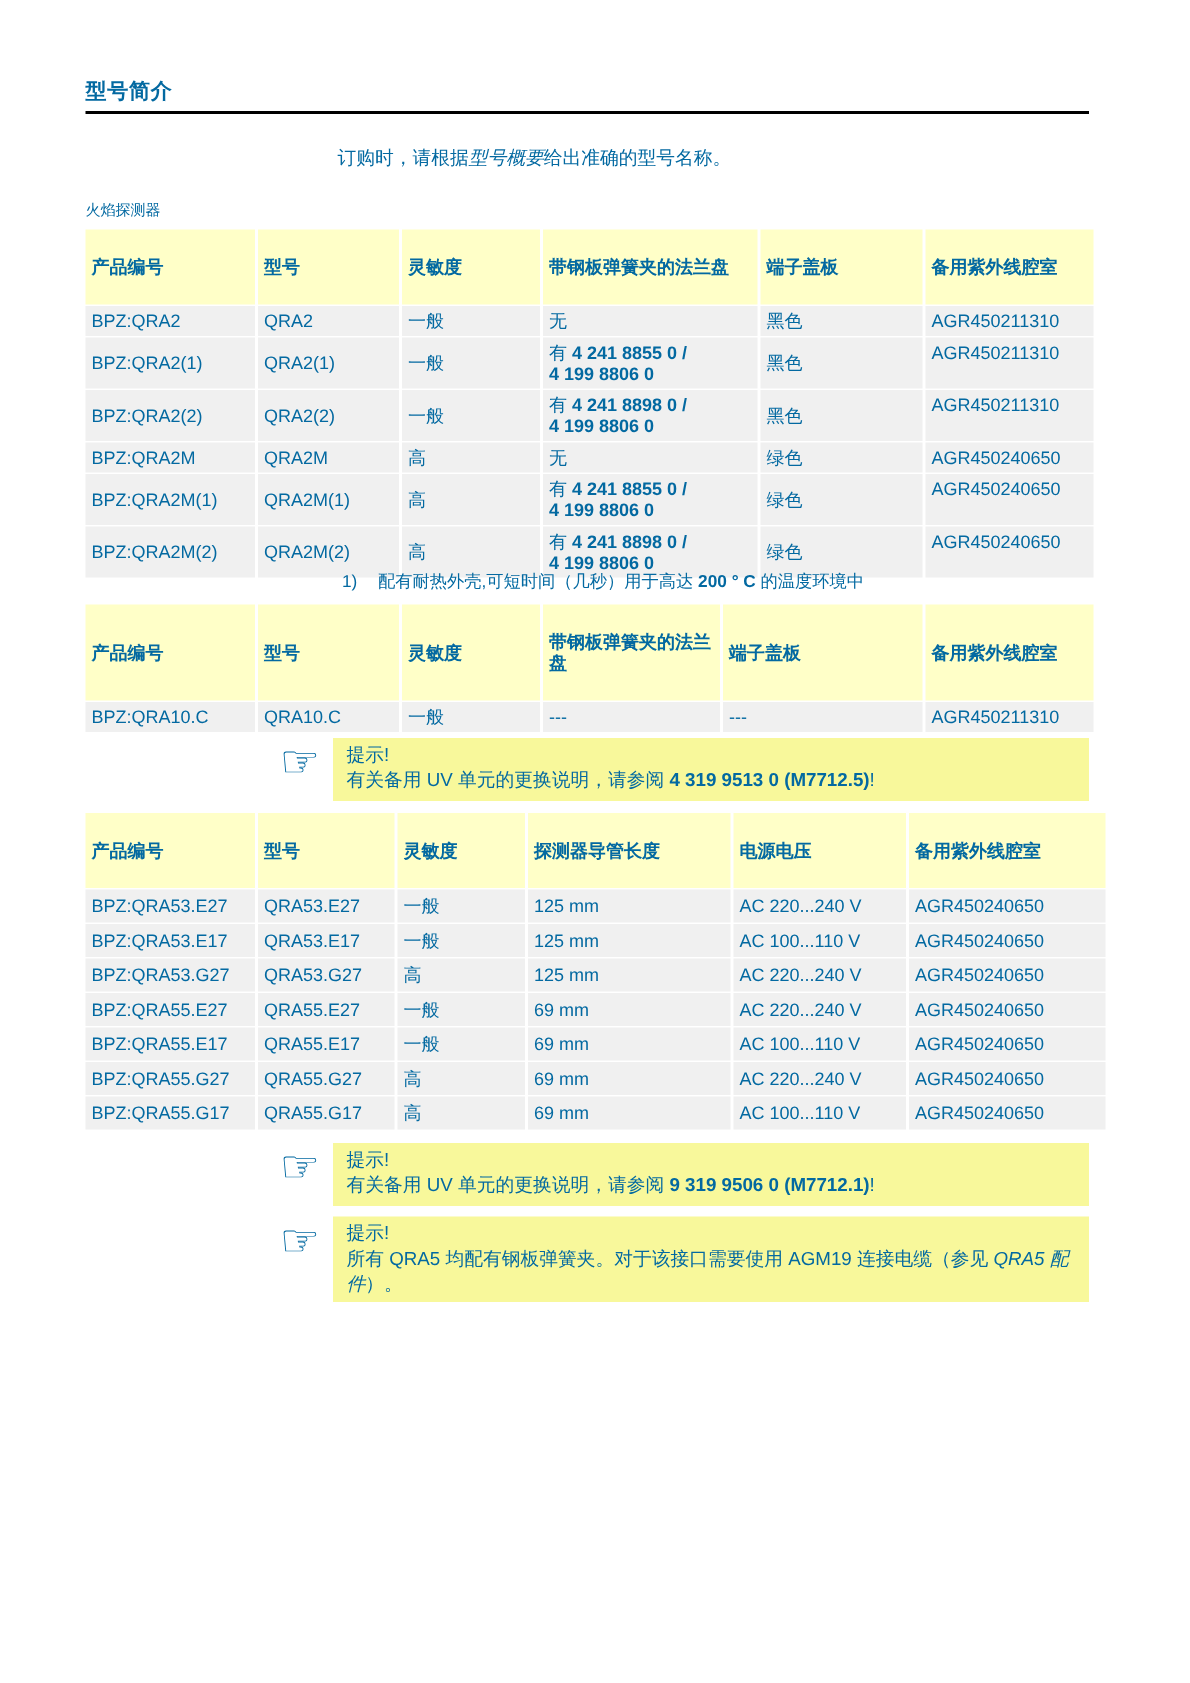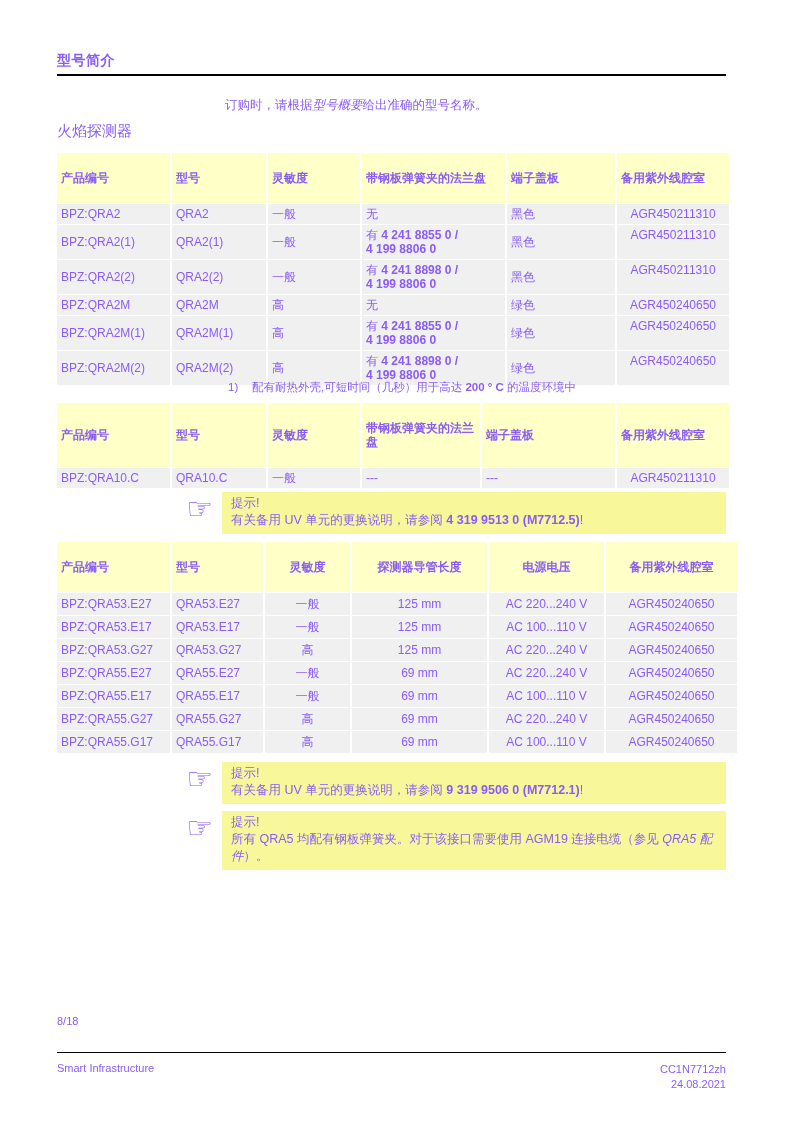--- a/index.html
+++ b/index.html
@@ -1,57 +1,57 @@
 <!DOCTYPE html>
 <html style="--table-header-bg: #ffffc8; --table-cell-bg: #f0f0f0; --tip-bg: #f8f89b;"><head>
 <meta charset="utf-8">
 <style>
   html,body { margin:0; padding:0; background:#ffffff; }
   .page {
-    position:relative; width:793px; height:1122px; background:#ffffff;
-    font-family:"Liberation Sans","DejaVu Sans",sans-serif; color:#8b5cf6;
+    position:relative; width:793px; height:868px; background:#ffffff;
+    font-family:"Liberation Sans","DejaVu Sans",sans-serif; color:#0369a1;
     overflow:hidden;
   }
   sup { font-size:9px; vertical-align:super; line-height:0; }
   i { font-style:italic; }
   b { font-weight:bold; }
 
   
   .doc-heading {
     position:absolute; left:57px; top:52px; width:669px;
     font-size:14px; font-weight:bold; letter-spacing:0.5px;
   }
   .heading-rule {
     position:absolute; left:57px; top:74px; width:669px; height:0;
     border-top:2px solid #000;
   }
 
   .intro { position:absolute; left:225px; top:84px; width:480px; font-size:12.5px; line-height:16px; }
-  .section-label { position:absolute; left:57px; top:122px; font-size:15px; }
+  .section-label { position:absolute; left:57px; top:133px; font-size:10px; }
 
   
   table.dt {
     position:absolute; left:55px; table-layout:fixed;
     border-collapse:separate; border-spacing:2px 1px;
     font-size:12px; line-height:14px;
   }
   #t1 { top:152px; } #t2 { top:402px; } #t3 { top:541px; }
   table.dt th {
     background:var(--table-header-bg,#ffffc8);
     font-weight:bold; font-size:12px; padding:18px 4px;
     vertical-align:middle; white-space:normal; word-break:break-all;
   }
   table.dt td {
     background:var(--table-cell-bg,#f0f0f0);
     padding:3px 4px; vertical-align:middle; word-break:keep-all;
   }
   #t3 td { padding:4px 4px; }
   #t1 td:last-child, #t2 td:last-child { vertical-align:top; }
   th.al-l, td.al-l { text-align:left; }
-  th.al-c, td.al-c { text-align:center; }
+  th.al-c, td.al-c { text-align:left; }
 
   
   .footnote { position:absolute; left:228px; top:380px; width:497px; font-size:11.5px; }
   .footnote .fn-marker { display:inline-block; width:24px; }
 
   
   .tip { position:absolute; left:181px; width:545px; }
   #tip-0 { top:492px; } #tip-1 { top:762px; } #tip-2 { top:811px; }
   .tip .hand {
     position:absolute; left:0; top:2px; width:38px;

